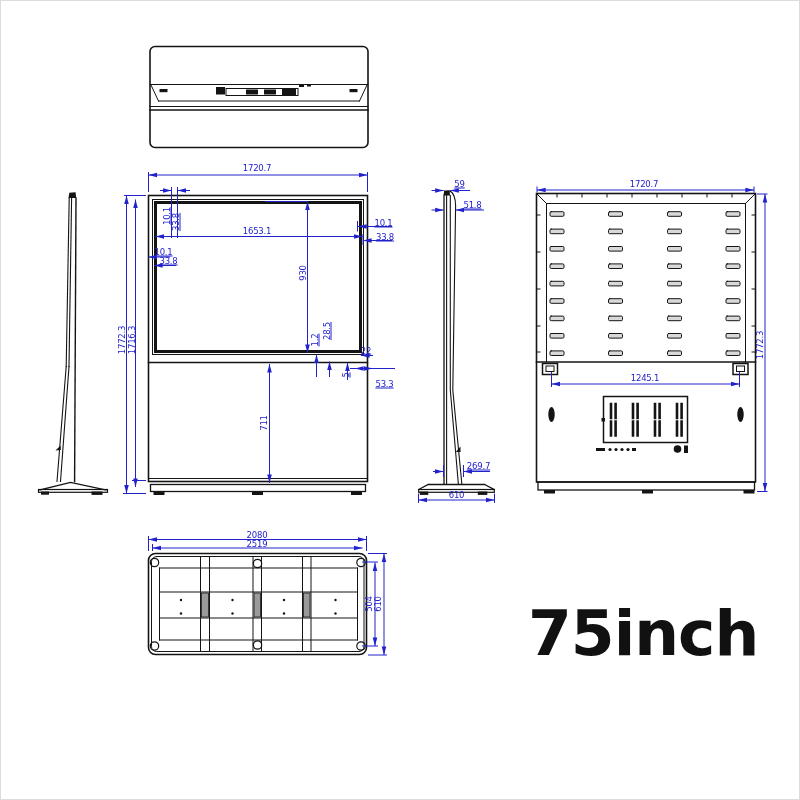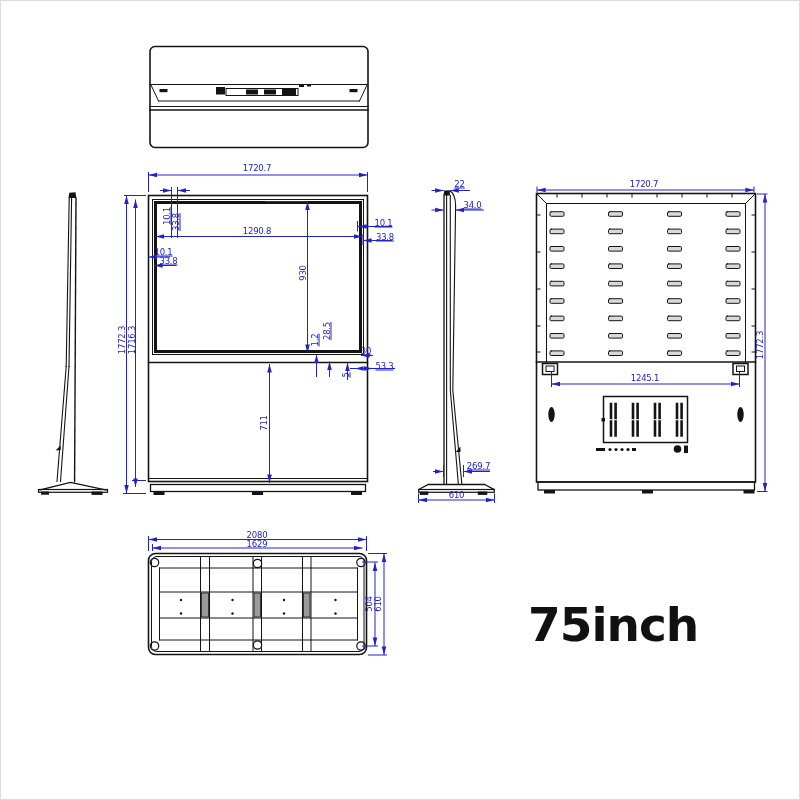--- a/index.html
+++ b/index.html
@@ -7,21 +7,21 @@
           font-family:"DejaVu Sans",sans-serif;}
   .frame{position:absolute;inset:0;border:1px solid #dcdcdc;pointer-events:none;}
   svg{position:absolute;left:0;top:0;}
   .blk{stroke:#141414;fill:none;stroke-linecap:square;}
   .dim{stroke:#2222cc;fill:none;stroke-width:1;}
   .f{fill:#141414;stroke:none;}
   .dlab{position:absolute;font-size:8.5px;line-height:9px;color:#2222cc;white-space:nowrap;
         letter-spacing:-0.2px;transform:translate(-50%,-50%);}
   .dlab.v{transform:translate(-50%,-50%) rotate(-90deg);}
   .dlab.u{text-decoration:underline;}
-  .title{position:absolute;left:528px;top:597px;font-size:47px;font-weight:bold;color:#111;
+  .title{position:absolute;left:528px;top:597px;font-size:63px;font-weight:bold;color:#111;
          letter-spacing:-1px;font-family:"DejaVu Sans",sans-serif;}
 </style>
 </head>
 <body>
 
 <div id="canvas">
 <div class="frame"></div>
 
 <svg width="800" height="800" viewBox="0 0 800 800">
   <defs>
@@ -268,41 +268,41 @@
     <path d="M368 553.5 H387 M368 655 H387"></path>
     <line x1="384" y1="553.5" x2="384" y2="655" marker-start="url(#as)" marker-end="url(#ae)"></line>
   </g>
 </svg>
 
 <div class="dlab" style="left:257px;top:168px">1720.7</div>
 <div class="dlab v" style="left:122px;top:340px">1772.3</div>
 <div class="dlab v" style="left:132px;top:340px">1716.3</div>
 <div class="dlab v u" style="left:167px;top:216px">10.1</div>
 <div class="dlab v u" style="left:176px;top:222px">33.8</div>
-<div class="dlab" style="left:257px;top:231px">1290.8</div>
+<div class="dlab" style="left:257px;top:231px">1653.1</div>
 <div class="dlab u" style="left:383.5px;top:223px">10.1</div>
 <div class="dlab u" style="left:385px;top:236.5px">33.8</div>
 <div class="dlab u" style="left:163.5px;top:252px">10.1</div>
 <div class="dlab u" style="left:168.5px;top:261px">33.8</div>
 <div class="dlab v" style="left:302.5px;top:273px">930</div>
 <div class="dlab v u" style="left:314.5px;top:340px">1.2</div>
 <div class="dlab v u" style="left:327px;top:331px">28.5</div>
-<div class="dlab u" style="left:366px;top:351px">30</div>
-<div class="dlab u" style="left:384.5px;top:366px">53.3</div>
+<div class="dlab u" style="left:366px;top:351px">22</div>
+<div class="dlab u" style="left:384.5px;top:384px">53.3</div>
 <div class="dlab v u" style="left:346px;top:375px">5</div>
 <div class="dlab v" style="left:264px;top:423px">711</div>
 
-<div class="dlab u" style="left:459.5px;top:184px">22</div>
-<div class="dlab u" style="left:472.5px;top:205px">34.0</div>
+<div class="dlab u" style="left:459.5px;top:184px">59</div>
+<div class="dlab u" style="left:472.5px;top:205px">51.8</div>
 <div class="dlab u" style="left:478.5px;top:466px">269.7</div>
 <div class="dlab" style="left:456.5px;top:495px">610</div>
 
 <div class="dlab" style="left:644px;top:183.5px">1720.7</div>
 <div class="dlab" style="left:645px;top:378px">1245.1</div>
 <div class="dlab v" style="left:760px;top:345px">1772.3</div>
 
 <div class="dlab" style="left:257px;top:534.5px">2080</div>
-<div class="dlab" style="left:257px;top:543.5px">1629</div>
+<div class="dlab" style="left:257px;top:543.5px">2519</div>
 <div class="dlab v" style="left:368.5px;top:604px">504</div>
 <div class="dlab v" style="left:377.5px;top:604px">610</div>
 
 <div class="title">75inch</div>
 </div>
 
 </body></html>

